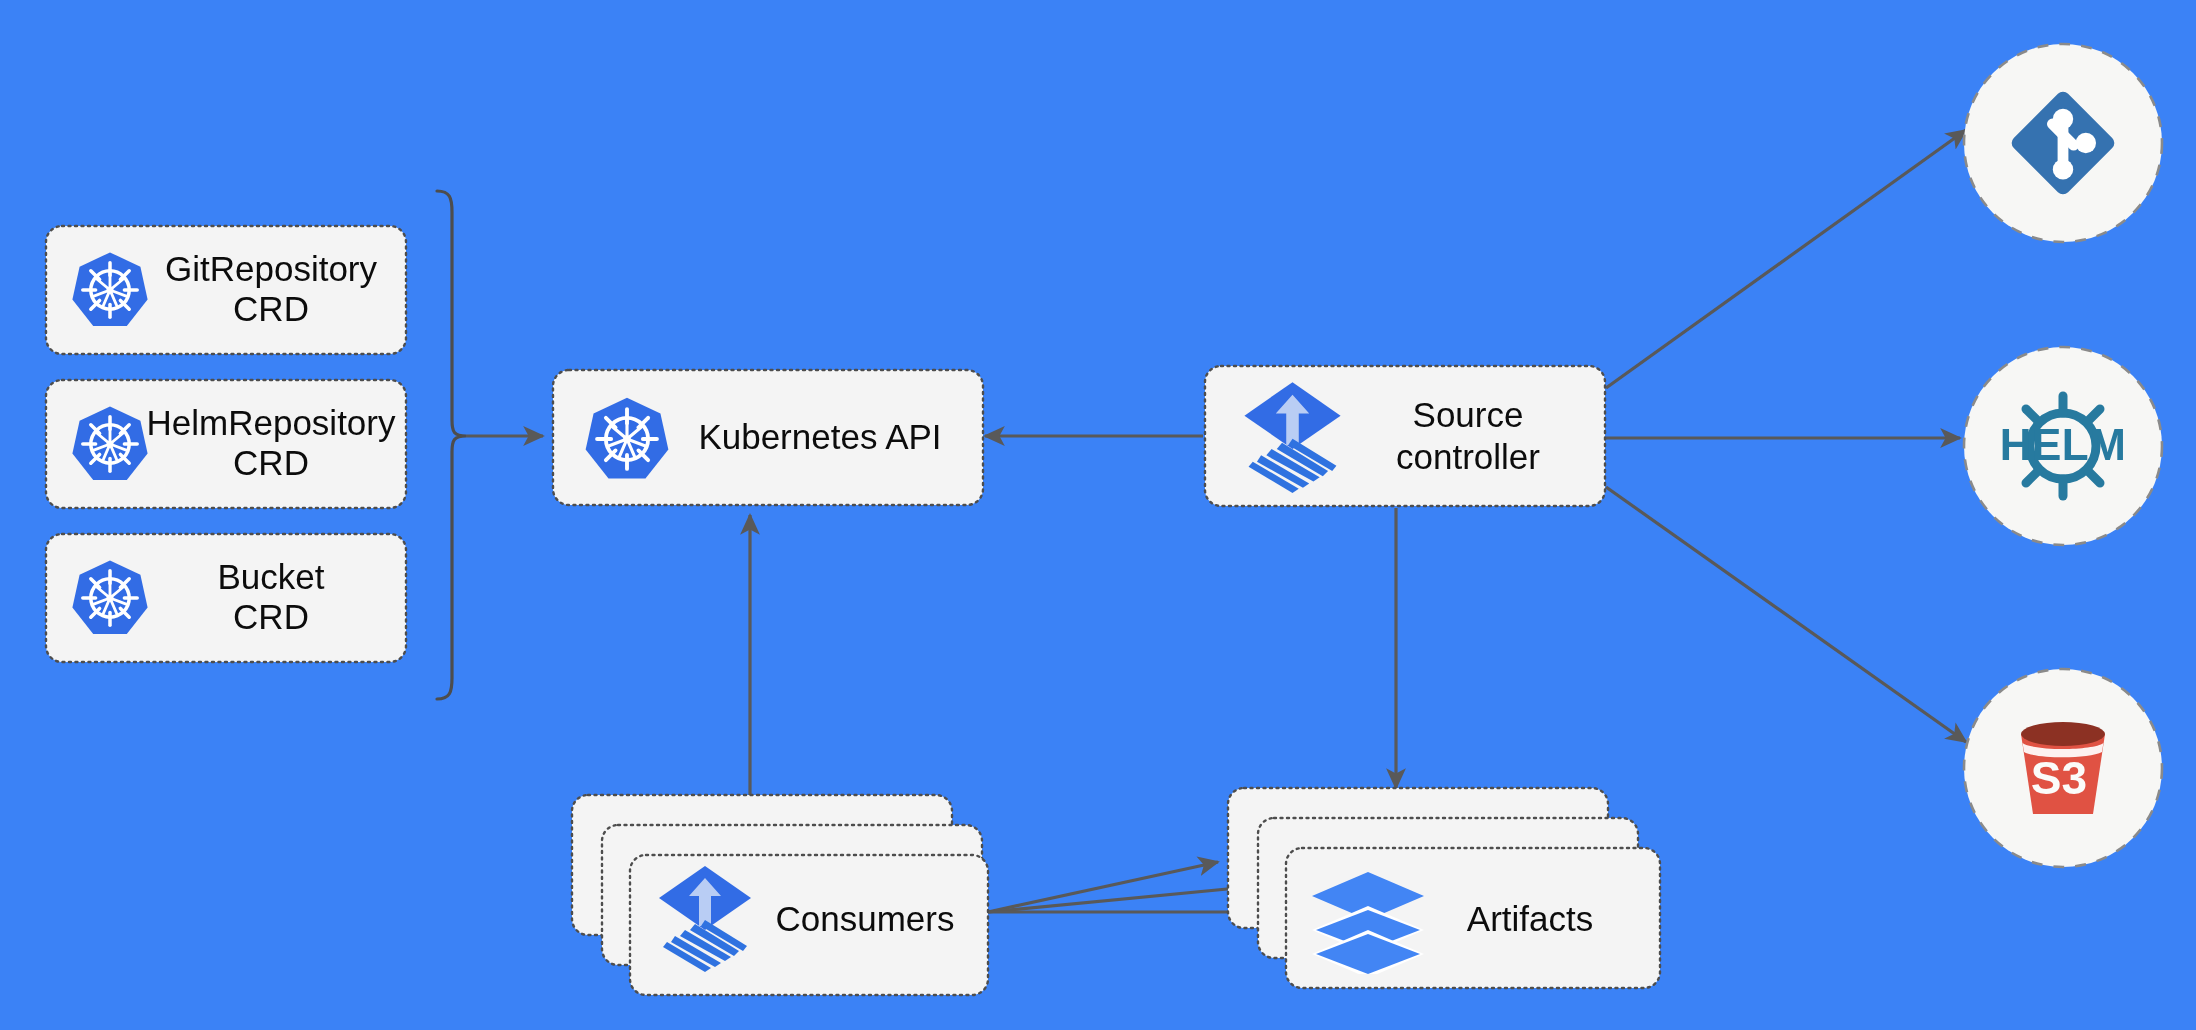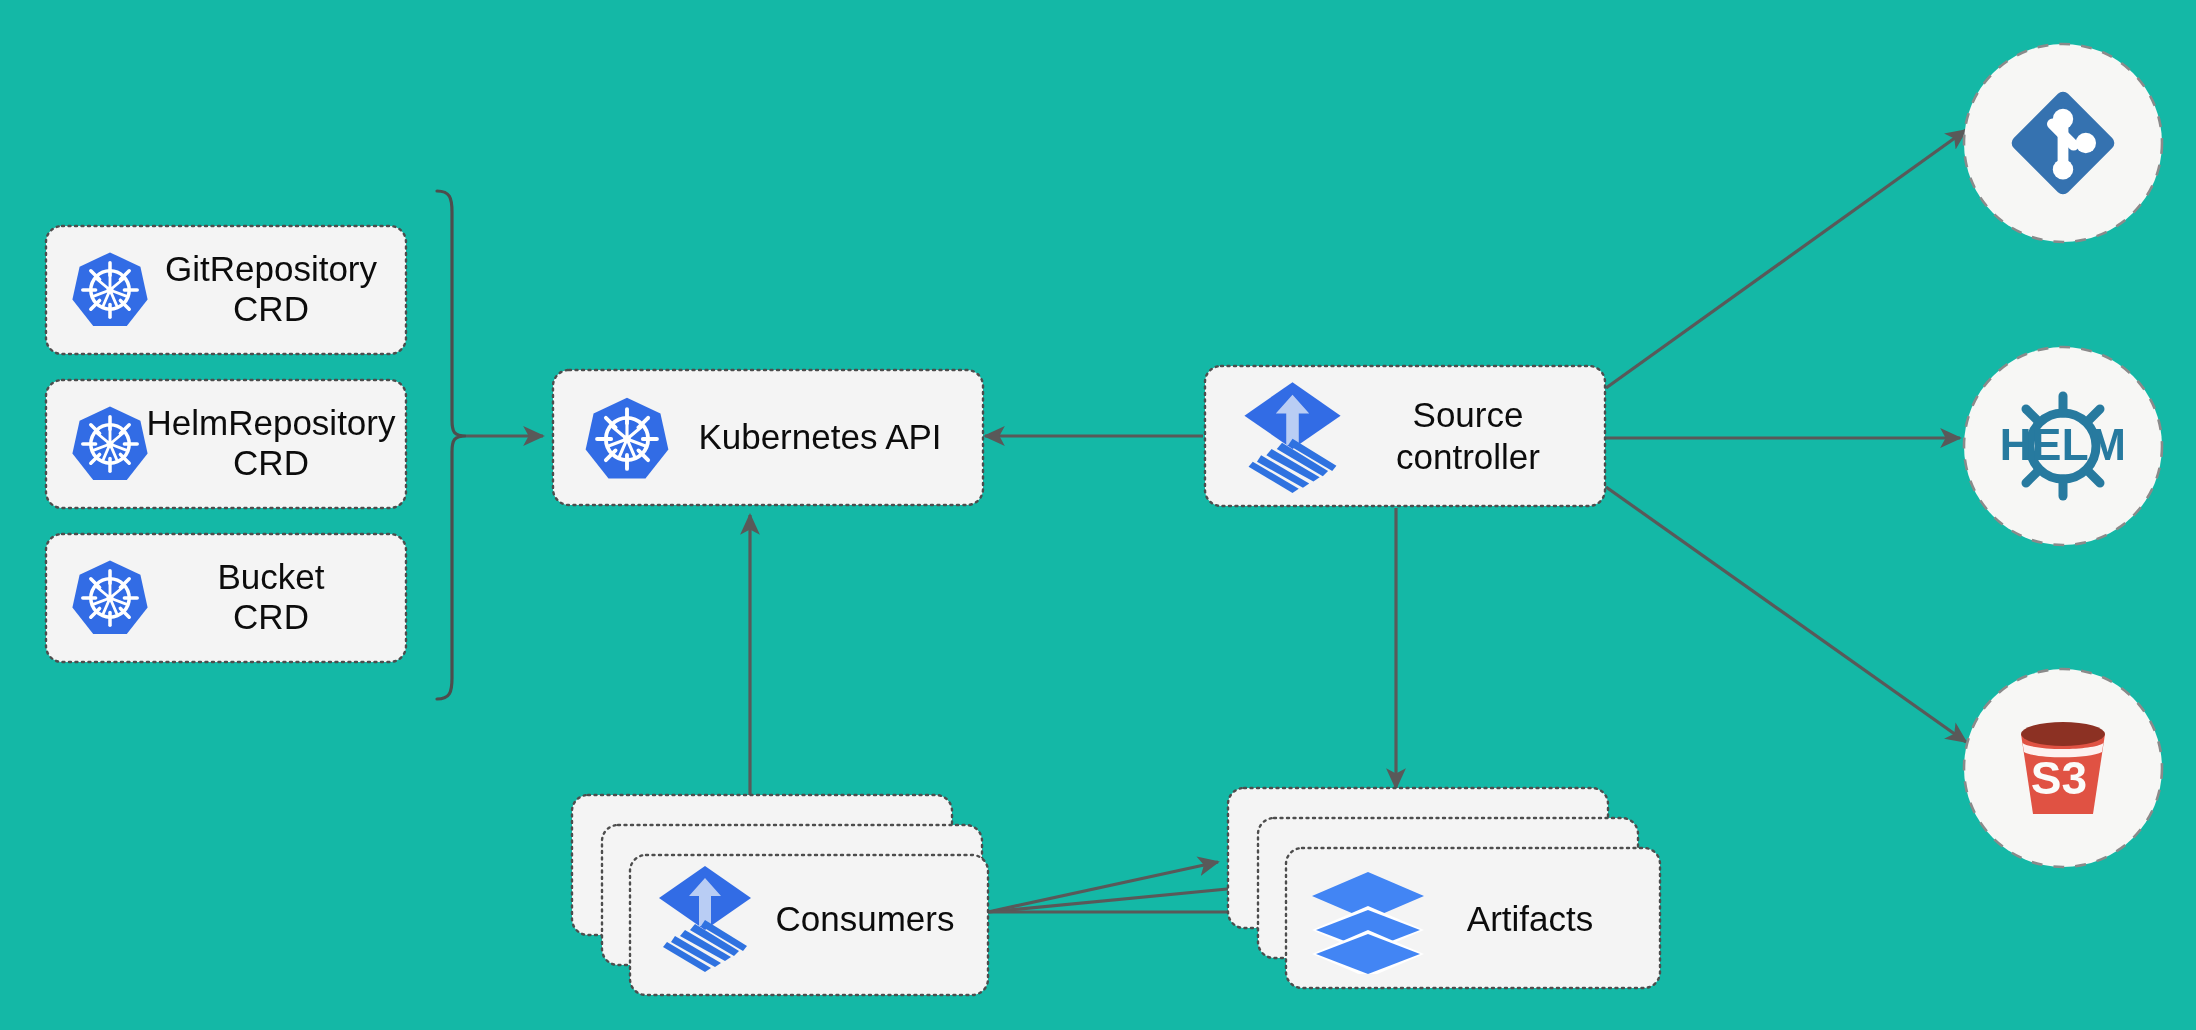--- a/index.html
+++ b/index.html
@@ -7,21 +7,21 @@
     padding: 0;
     background: #ffffff;
   }
   body {
     font-family: "Liberation Sans", sans-serif;
   }
   #canvas {
     position: relative;
     width: 2196px;
     height: 1030px;
-    background: #14b8a6;
+    background: #3b82f6;
     overflow: hidden;
   }
   svg.diagram {
     position: absolute;
     left: 0;
     top: 0;
     width: 2196px;
     height: 1030px;
   }
   .node-label {

